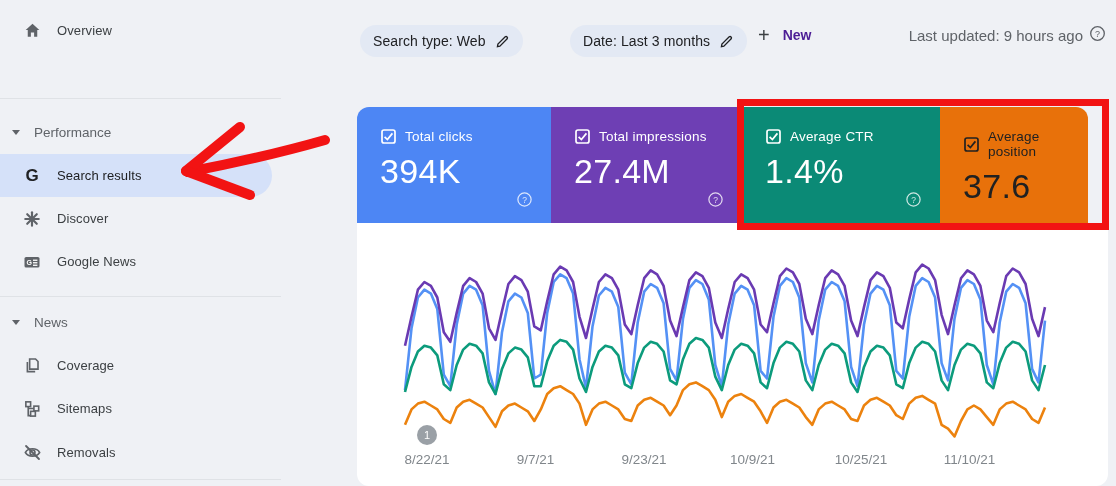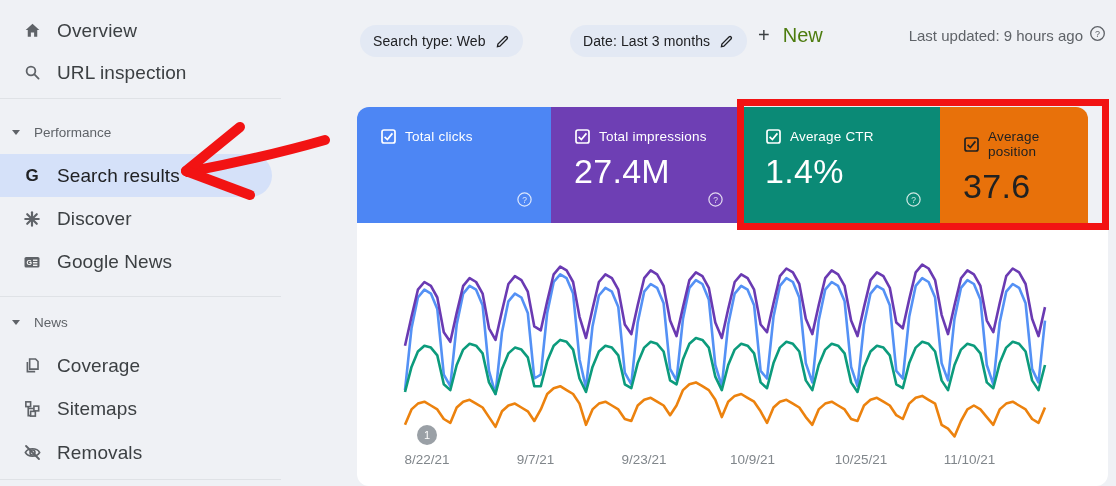--- a/index.html
+++ b/index.html
@@ -3,36 +3,36 @@
 <meta charset="utf-8">
 <style>
   html,body{margin:0;padding:0;}
   body{font-family:"Liberation Sans",sans-serif;background:#eff1f5;}
   .root{position:relative;width:1116px;height:486px;overflow:hidden;background:#eff1f5;color:#3c4043;}
 
   
   .sidebar{position:absolute;left:0;top:0;width:300px;height:486px;}
   .nav-row{position:absolute;left:0;width:272px;height:43px;display:flex;align-items:center;cursor:pointer;}
   .nav-row .nicon{width:20px;height:20px;margin-left:22px;flex:0 0 20px;display:flex;align-items:center;justify-content:center;}
-  .nav-row .nlabel{margin-left:15px;font-size:19px;color:#3c4043;letter-spacing:.1px;}
+  .nav-row .nlabel{margin-left:15px;font-size:13px;color:#3c4043;letter-spacing:.1px;}
   .nav-row.selected{background:#d5e1f9;border-radius:0 22px 22px 0;}
   .nav-row.selected .nlabel{color:#202124;font-weight:500;}
   .nav-section{position:absolute;left:0;width:272px;height:32px;display:flex;align-items:center;cursor:pointer;}
   .nav-section .caret{width:0;height:0;border-left:4.5px solid transparent;border-right:4.5px solid transparent;border-top:5.5px solid #5f6368;margin-left:12px;}
   .nav-section .slabel{margin-left:14px;font-size:13.5px;color:#5f6368;}
   .sdivider{position:absolute;left:0;width:281px;height:1px;background:#dfe2e6;}
   .gicon{font-weight:bold;font-size:17px;color:#202124;line-height:20px;}
 
   
   .chip{position:absolute;top:19px;height:32px;background:#e3e9f4;border-radius:16px;display:flex;align-items:center;padding:0 13px;cursor:pointer;margin-top:6px;}
   .chip .clabel{font-size:14px;color:#202124;letter-spacing:.1px;}
   .chip .pencil{margin-left:9px;display:flex;}
   .newbtn{position:absolute;left:758px;top:19px;height:32px;display:flex;align-items:center;cursor:pointer;}
   .newbtn .plus{font-size:20px;color:#3c4043;margin-right:13px;font-weight:400;}
-  .newbtn .nblabel{font-size:20px;font-weight:400;color:#4d7c0f;}
+  .newbtn .nblabel{font-size:14px;font-weight:700;color:#4c1d95;}
   .lastupd{position:absolute;right:10px;top:25px;display:flex;align-items:center;color:#5f6368;font-size:15px;}
   .lastupd .helpq{margin-left:6px;}
 
   
   .cards{position:absolute;left:357px;top:107px;width:745px;height:116px;display:flex;}
   .card{position:relative;height:116px;cursor:pointer;}
   .card:first-child{border-radius:12px 0 0 0;}
   .card:last-child{border-radius:0 12px 0 0;}
   .card .chead{display:flex;align-items:center;margin:22px 0 0 24px;}
   .card .cbx{display:flex;margin-right:9px;}
@@ -57,29 +57,20 @@
 
     <div class="nav-row" style="top:9px">
       <span class="nicon">
         <svg width="19" height="19" viewBox="0 0 20 20">
             <path d="M10 3 L17.2 9.4 H15 V16.5 H11.7 V12.1 H8.3 V16.5 H5 V9.4 H2.8 Z" fill="#5f6368"></path>
           </svg>
       </span>
       <span class="nlabel">Overview</span>
     </div>
 
-    <div class="nav-row" style="top:51px">
-      <span class="nicon">
-        <svg width="19" height="19" viewBox="0 0 20 20" fill="none" stroke="#5f6368" stroke-width="1.9">
-            <circle cx="8.4" cy="8.4" r="4.6"></circle>
-            <line x1="12" y1="12" x2="16.4" y2="16.4" stroke-linecap="round"></line>
-          </svg>
-      </span>
-      <span class="nlabel">URL inspection</span>
-    </div>
 
     <div class="sdivider" style="top:98px"></div>
 
     <div class="nav-section" style="top:116px">
       <span class="caret"></span>
       <span class="slabel">Performance</span>
     </div>
 
     <div class="nav-row selected" style="top:154px">
       <span class="nicon gicon">G</span>
@@ -191,20 +182,21 @@
     <div class="card" style="width: 194px; background: rgb(77, 134, 244); color: rgb(255, 255, 255);">
       <div class="chead">
         <span class="cbx">
           <svg width="15" height="15" viewBox="0 0 15 15">
               <rect x="1" y="1" width="13" height="13" rx="2" fill="none" stroke="currentColor" stroke-width="1.7"></rect>
               <polyline points="3.6,7.8 6.4,10.6 11.4,4.4" fill="none" stroke="currentColor" stroke-width="1.7"></polyline>
             </svg>
         </span>
         <span class="clab">Total clicks</span>
       </div>
+      <div class="cval">394K</div>
       <span class="chelp">
         <svg width="17" height="17" viewBox="0 0 18 18">
             <circle cx="9" cy="9" r="7" fill="none" stroke="currentColor" stroke-width="1.3"></circle>
             <text x="9" y="12.4" text-anchor="middle" font-size="9" fill="currentColor" font-family="Liberation Sans, sans-serif">?</text>
           </svg>
       </span>
     </div>
 
     <div class="card" style="width: 191px; background: rgb(110, 63, 180); color: rgb(255, 255, 255);">
       <div class="chead">

